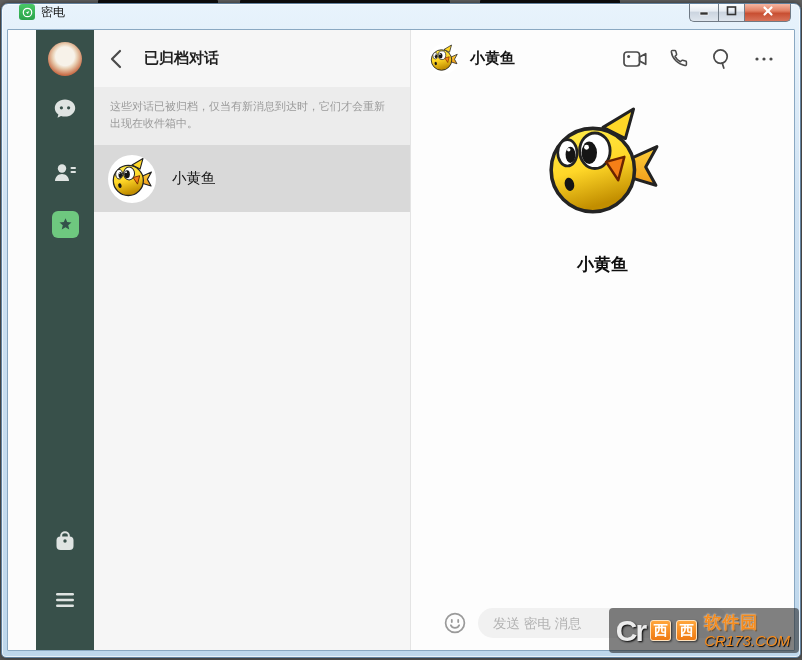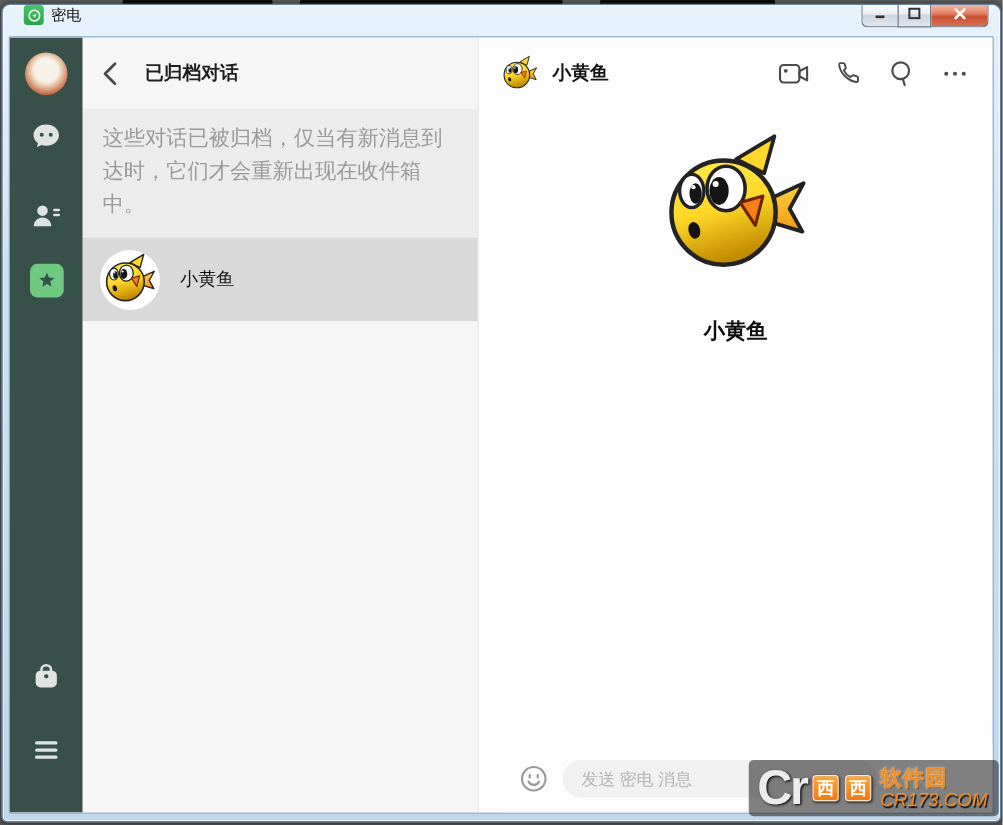--- a/index.html
+++ b/index.html
@@ -23,35 +23,35 @@
   .win-controls { position:absolute; top:0; right:9px; display:flex; }
   .win-btn { height:18px; border:1px solid #707a85; border-top:none; display:flex; align-items:flex-start; justify-content:center;
              background:linear-gradient(#fdfdfd,#e8edf3 40%,#ccd5e0 50%,#dfe6ee); cursor:default; }
   .win-btn.min { width:29px; border-radius:0 0 0 5px; border-right:none; }
   .win-btn.max { width:27px; }
   .win-btn.close { width:46px; border-radius:0 0 5px 0; border-left:none;
              background:linear-gradient(#f6b6a1,#e28064 40%,#c84f32 55%,#d8735a); }
 
   
   .client { position:absolute; top:25px; left:5px; right:5px; bottom:6px; display:flex; overflow:hidden;
-            background:#fcfcfc; border:1px solid #8aa8c2; border-radius:1px; }
+            background:#fcfcfc; border:1px solid #8aa8c2; border-radius:1px;padding-left:28px; }
 
   
   .sidebar { width:58px; background:#38504a; position:relative; flex:0 0 auto; }
   .sb-item { position:absolute; left:0; width:58px; display:flex; justify-content:center; }
   .user-avatar { width:34px; height:34px; border-radius:50%;
                  background:radial-gradient(circle at 50% 42%, #f7f2e9 0 36%, #e8cdb0 48%, #c96f4a 72%, #8f3d2c 100%); }
   .saved-badge { width:27px; height:27px; border-radius:6px; background:#6ec87f; display:flex; align-items:center; justify-content:center; }
 
   
   .archive-panel { width:317px; background:#f6f6f6; border-right:1px solid #e4e4e4; flex:0 0 auto; display:flex; flex-direction:column; }
   .archive-header { height:57px; display:flex; align-items:center; padding:0 16px; flex:0 0 auto; }
   .back-btn { width:20px; height:20px; display:flex; align-items:center; cursor:pointer; }
   .archive-title { font-size:15px; font-weight:bold; color:#1f1f1f; margin-left:14px; }
-  .archive-notice { background:#ececec; padding:11px 16px 13px; font-size:17px; line-height:1.55; color:#9a9a9a; flex:0 0 auto; }
+  .archive-notice { background:#ececec; padding:11px 16px 13px; font-size:11px; line-height:1.55; color:#9a9a9a; flex:0 0 auto; }
   .chat-row { height:67px; background:#d9d9d9; display:flex; align-items:center; padding:0 14px; cursor:pointer; flex:0 0 auto; }
   .chat-avatar { width:48px; height:48px; border-radius:50%; background:#fff; display:flex; align-items:center; justify-content:center; overflow:hidden; flex:0 0 auto; }
   .chat-name { margin-left:16px; font-size:14.5px; color:#141414; font-weight:500; }
 
   
   .chat-panel { flex:1; background:#fdfdfd; position:relative; display:flex; flex-direction:column; }
   .chat-header { height:57px; display:flex; align-items:center; padding:0 18px; flex:0 0 auto; }
   .peer-avatar { width:30px; height:30px; border-radius:50%; background:#fff; display:flex; align-items:center; justify-content:center; flex:0 0 auto; }
   .peer-name { margin-left:11px; font-size:15px; font-weight:bold; color:#141414; }
   .header-actions { margin-left:auto; display:flex; align-items:center; gap:19px; }
@@ -62,21 +62,21 @@
 
   .composer { position:absolute; left:18px; right:0; bottom:0; height:54px; display:flex; align-items:center; padding:0 14px; background:#fdfdfd; }
   .emoji-btn { width:24px; height:24px; cursor:pointer; flex:0 0 auto; }
   .msg-input { margin-left:11px; width:252px; height:30px; border:none; outline:none; background:#f1f1f1;
                border-radius:15px; padding:0 15px; font-size:13.5px; color:#333; font-family:inherit; }
   .msg-input::placeholder { color:#b3b3b3; }
 
   
   .watermark { position:absolute; right:3px; bottom:7px; height:45px; background:rgba(25,25,25,.55);
                border-radius:4px; display:flex; align-items:center; padding:2px 9px 2px 7px; gap:3px; }
-  .wm-cr { font-size:39px; font-weight:800; color:#ececec; line-height:1; text-shadow:1px 1px 2px #000; letter-spacing:-2px; }
+  .wm-cr { font-size:30px; font-weight:800; color:#ececec; line-height:1; text-shadow:1px 1px 2px #000; letter-spacing:-2px; }
   .wm-box { width:21px; height:21px; background:linear-gradient(#ffa63c,#ef7a12); border:1px solid #ffe2bd; border-radius:3px;
             color:#fff; font-weight:bold; font-size:14px; display:flex; align-items:center; justify-content:center; margin-left:2px;
             box-shadow:1px 1px 2px rgba(0,0,0,.6); }
   .wm-right { display:flex; flex-direction:column; align-items:flex-start; margin-left:4px; line-height:1; }
   .wm-park { font-size:17px; font-weight:800; color:#f58c1e; text-shadow:0 0 2px #fff, 1px 1px 1px #5a3000; letter-spacing:1px; }
   .wm-site { font-size:15px; font-style:italic; font-weight:normal; color:#f58c1e; margin-top:2px; text-shadow:1px 1px 1px #000; }
 
   svg { display:block; }
 </style>
 </head>

